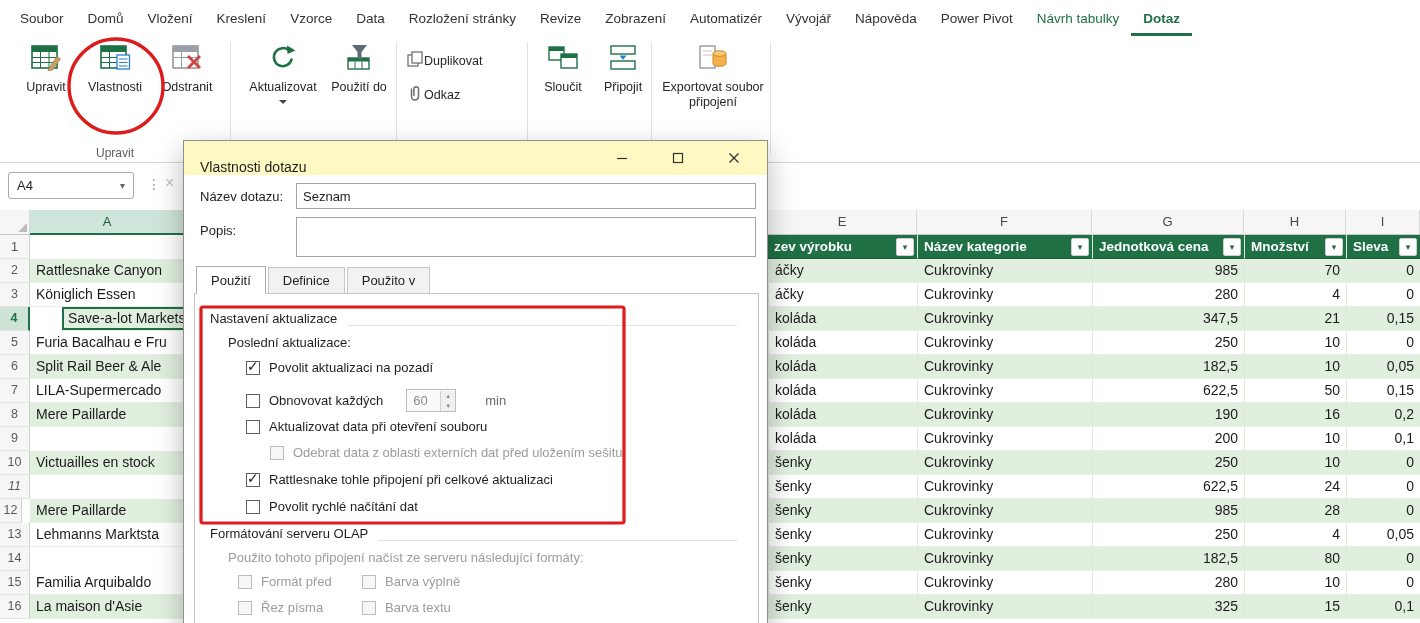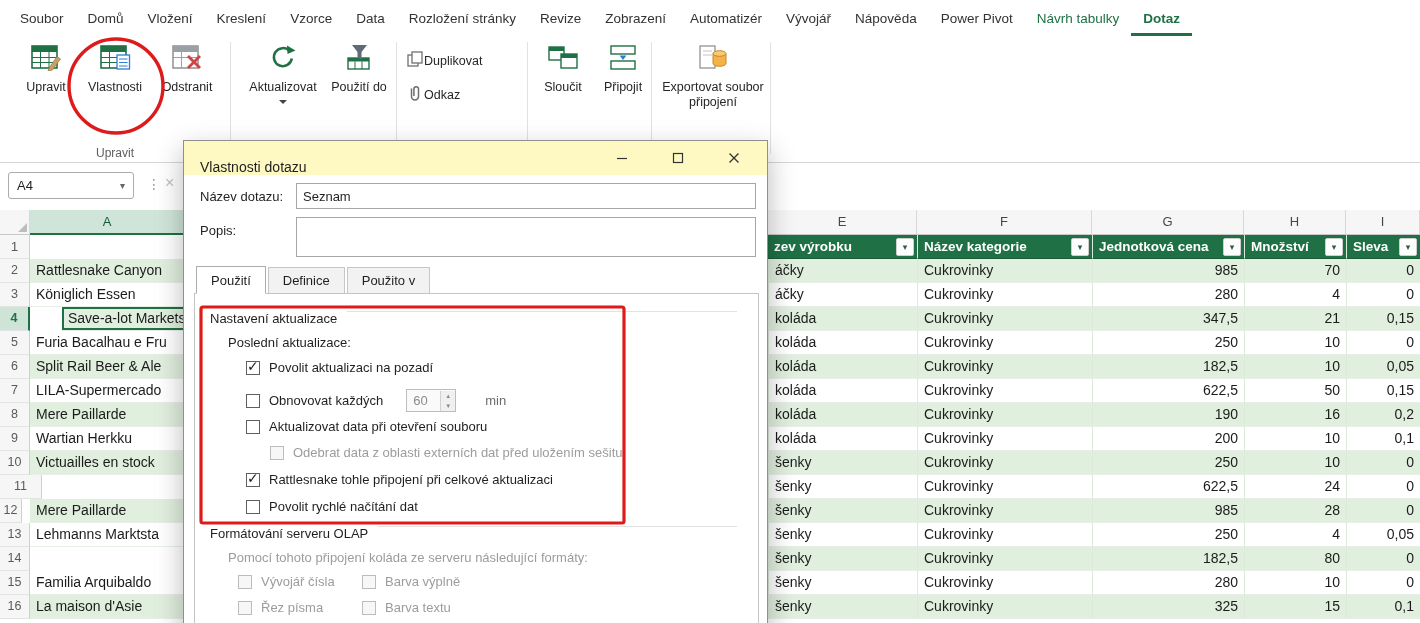--- a/index.html
+++ b/index.html
@@ -58,21 +58,21 @@
     font-size:14px;background:#fef9c3;cursor:move}
   .winbtns{margin-left:auto;display:flex;align-items:center;gap:30px;padding-right:20px;height:100%}
   .wb{width:26px;height:100%;display:flex;align-items:center;justify-content:center;cursor:pointer}
   .dlabel{position:absolute;font-size:13px;color:#1f1f1f}
   .dinput{position:absolute;height:26px;border:1px solid #a6a6a6;font-size:13px;padding:0 6px;color:#1f1f1f;
     background:#fff;font-family:inherit;outline:none}
   .dtabs{position:absolute;left:12px;top:126px;display:flex}
   .dtab{padding:5px 14px;font-size:13px;border:1px solid #c6c6c6;background:#f2f2f2;margin-right:2px;position:relative;cursor:pointer}
   .dtab.active{background:#fff;border-color:#ababab;border-bottom-color:#fff;z-index:3;top:-1px;padding-top:6px}
   .dpane{position:absolute;left:10px;top:152px;width:565px;height:478px;border:1px solid #c4c4c4;background:#fff}
-  .dsec{position:absolute;display:flex;align-items:flex-start}
+  .dsec{position:absolute;display:flex;align-items:flex-end}
   .dsec .rule{flex:1;border-top:1px solid #e2e2e2;margin-left:10px}
   .dtext{position:absolute}
   .cbrow{position:absolute;display:flex;align-items:center;gap:9px;cursor:pointer}
   .cb{width:14px;height:14px;border:1px solid #5f5f5f;background:#fff;position:relative;flex:0 0 auto}
   .cb.checked::after{content:"\2713";position:absolute;left:0;top:-4px;font-size:14px;font-weight:bold;color:#1b1b1b}
   .cb.disabled{border-color:#bcbcbc;background:#f7f7f7}
   .cbrow.disabled,.dtext.disabled{color:#9c9c9c;cursor:default}
   .spinbox{display:flex;align-items:center;height:23px;border:1px solid #bdbdbd;background:#fafafa;margin-left:14px;
     width:50px;padding-left:6px;color:#8b8b8b}
   .spinbtns{margin-left:auto;display:flex;flex-direction:column;width:15px;border-left:1px solid #d0d0d0;cursor:pointer}
@@ -350,38 +350,37 @@
         <div class="cell rn" style="left: 0px; width: 30px;">8</div>
         <div class="cell ca" style="left: 30px; width: 155px;">Mere Paillarde</div>
         <div class="cell ce" style="left: 768px; width: 149px;">koláda</div>
         <div class="cell cf" style="left: 917px; width: 175px;">Cukrovinky</div>
         <div class="cell cg num" style="left: 1092px; width: 152px;">190</div>
         <div class="cell ch num" style="left: 1244px; width: 102px;">16</div>
         <div class="cell ci num" style="left: 1346px; width: 74px;">0,2</div>
       </div>
       <div class="srow" style="top: 192px;">
         <div class="cell rn" style="left: 0px; width: 30px;">9</div>
-        <div class="cell ca" style="left: 30px; width: 155px;">Wartian Herkku</div>
         <div class="cell ce" style="left: 768px; width: 149px;">koláda</div>
         <div class="cell cf" style="left: 917px; width: 175px;">Cukrovinky</div>
         <div class="cell cg num" style="left: 1092px; width: 152px;">200</div>
         <div class="cell ch num" style="left: 1244px; width: 102px;">10</div>
         <div class="cell ci num" style="left: 1346px; width: 74px;">0,1</div>
       </div>
       <div class="srow band" style="top: 216px;">
         <div class="cell rn" style="left: 0px; width: 30px;">10</div>
         <div class="cell ca" style="left: 30px; width: 155px;">Victuailles en stock</div>
         <div class="cell ce" style="left: 768px; width: 149px;">šenky</div>
         <div class="cell cf" style="left: 917px; width: 175px;">Cukrovinky</div>
         <div class="cell cg num" style="left: 1092px; width: 152px;">250</div>
         <div class="cell ch num" style="left: 1244px; width: 102px;">10</div>
         <div class="cell ci num" style="left: 1346px; width: 74px;">0</div>
       </div>
       <div class="srow" style="top: 240px;">
-        <div class="cell rn" style="left: 0px; width: 42px;">11</div>
+        <div class="cell rn" style="left: 0px; width: 30px; font-style: italic;">11</div>
         <div class="cell ce" style="left: 768px; width: 149px;">šenky</div>
         <div class="cell cf" style="left: 917px; width: 175px;">Cukrovinky</div>
         <div class="cell cg num" style="left: 1092px; width: 152px;">622,5</div>
         <div class="cell ch num" style="left: 1244px; width: 102px;">24</div>
         <div class="cell ci num" style="left: 1346px; width: 74px;">0</div>
       </div>
       <div class="srow band" style="top: 264px;">
         <div class="cell rn" style="left: 0px; width: 22px;">12</div>
         <div class="cell ca" style="left: 30px; width: 155px;">Mere Paillarde</div>
         <div class="cell ce" style="left: 768px; width: 149px;">šenky</div>
@@ -508,25 +507,25 @@
   <div class="cbrow" style="left:62px;top:358px">
     <span class="cb"></span>
     <span>Povolit rychlé načítání dat</span>
   </div>
 
   <div class="dsec" style="left:26px;top:385px;right:30px">
     <span>Formátování serveru OLAP</span>
     <span class="rule"></span>
   </div>
 
-  <span class="dtext disabled" style="left:44px;top:409px">Pomocí tohoto připojení koláda ze serveru následující formáty:</span>
+  <span class="dtext disabled" style="left:44px;top:409px">Použito tohoto připojení načíst ze serveru následující formáty:</span>
 
   <div class="cbrow disabled" style="left:54px;top:433px">
     <span class="cb disabled"></span>
-    <span style="width:92px">Vývojář čísla</span>
+    <span style="width:92px">Formát před</span>
     <span class="cb disabled"></span>
     <span>Barva výplně</span>
   </div>
 
   <div class="cbrow disabled" style="left:54px;top:459px">
     <span class="cb disabled"></span>
     <span style="width:92px">Řez písma</span>
     <span class="cb disabled"></span>
     <span>Barva textu</span>
   </div>

